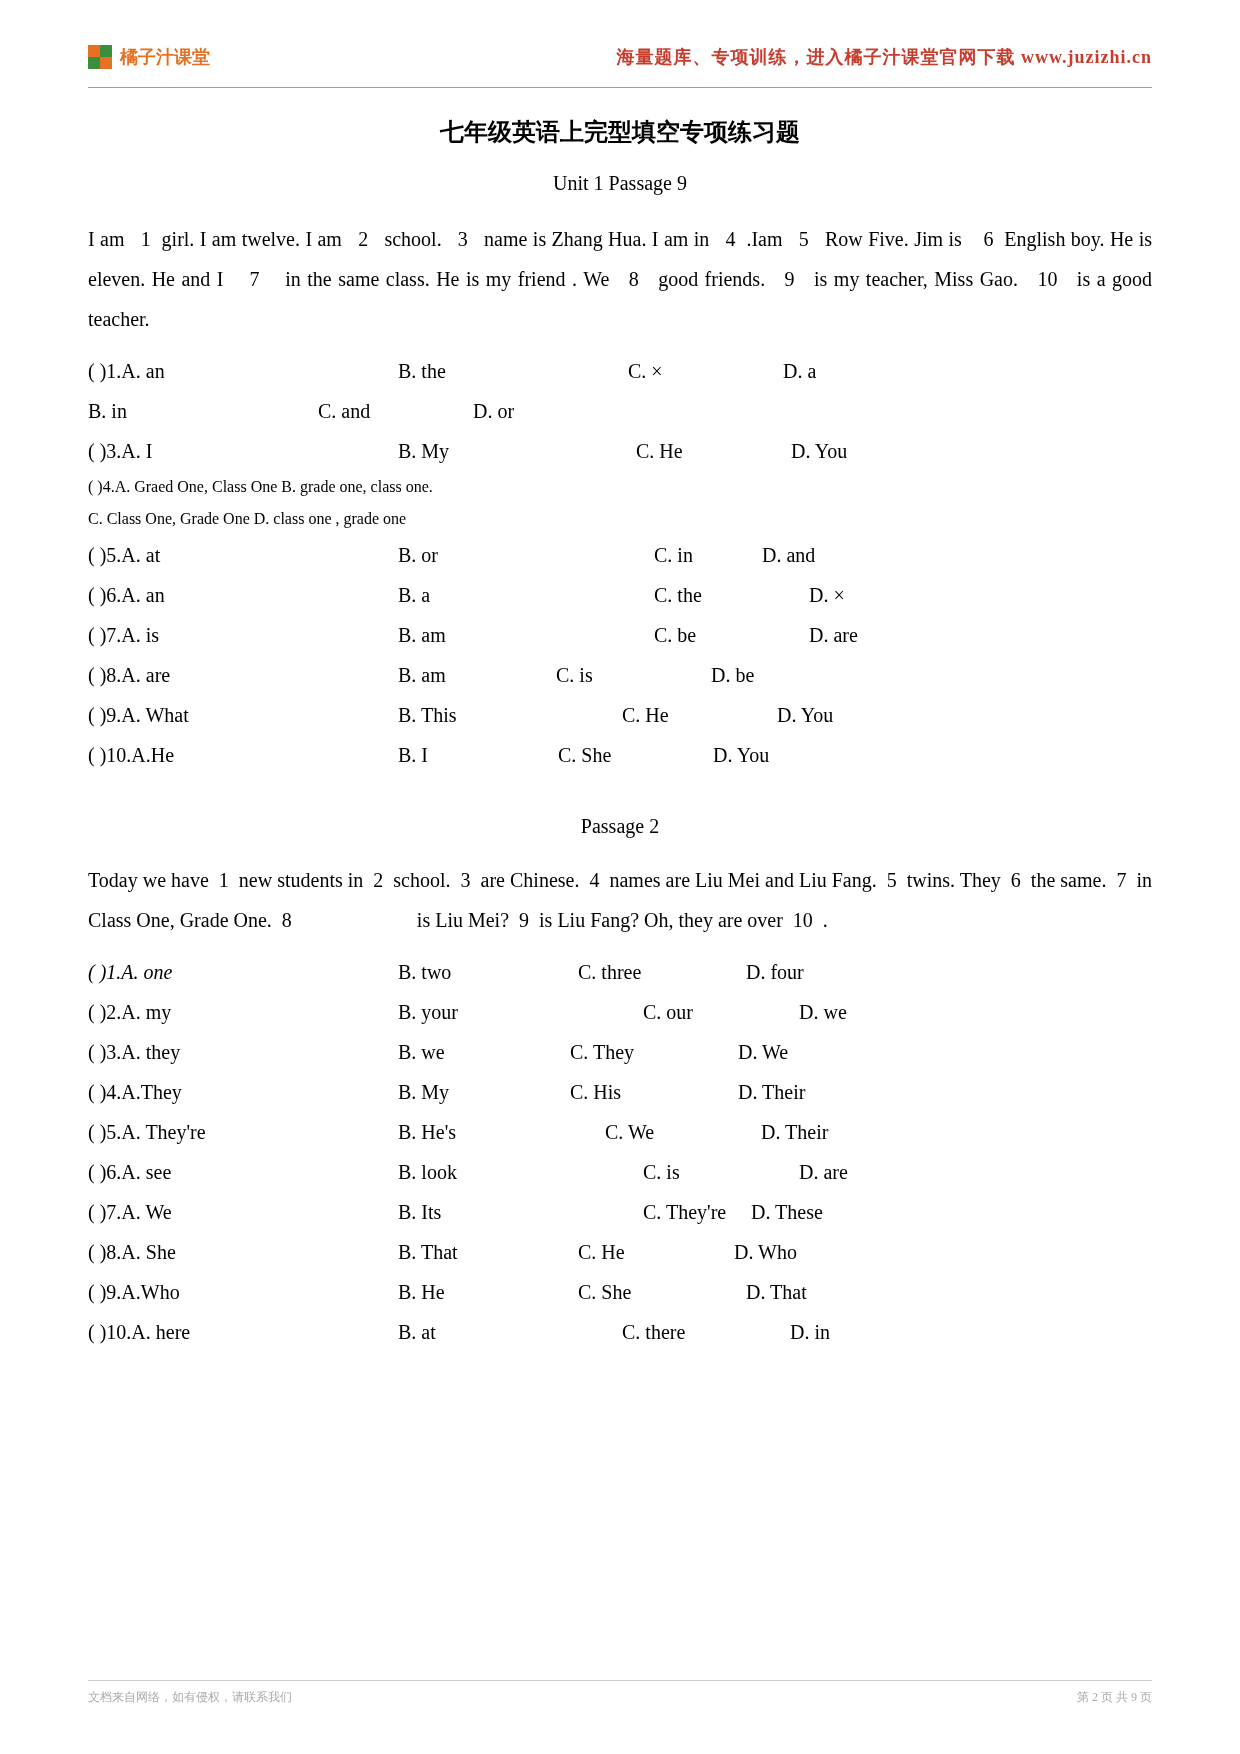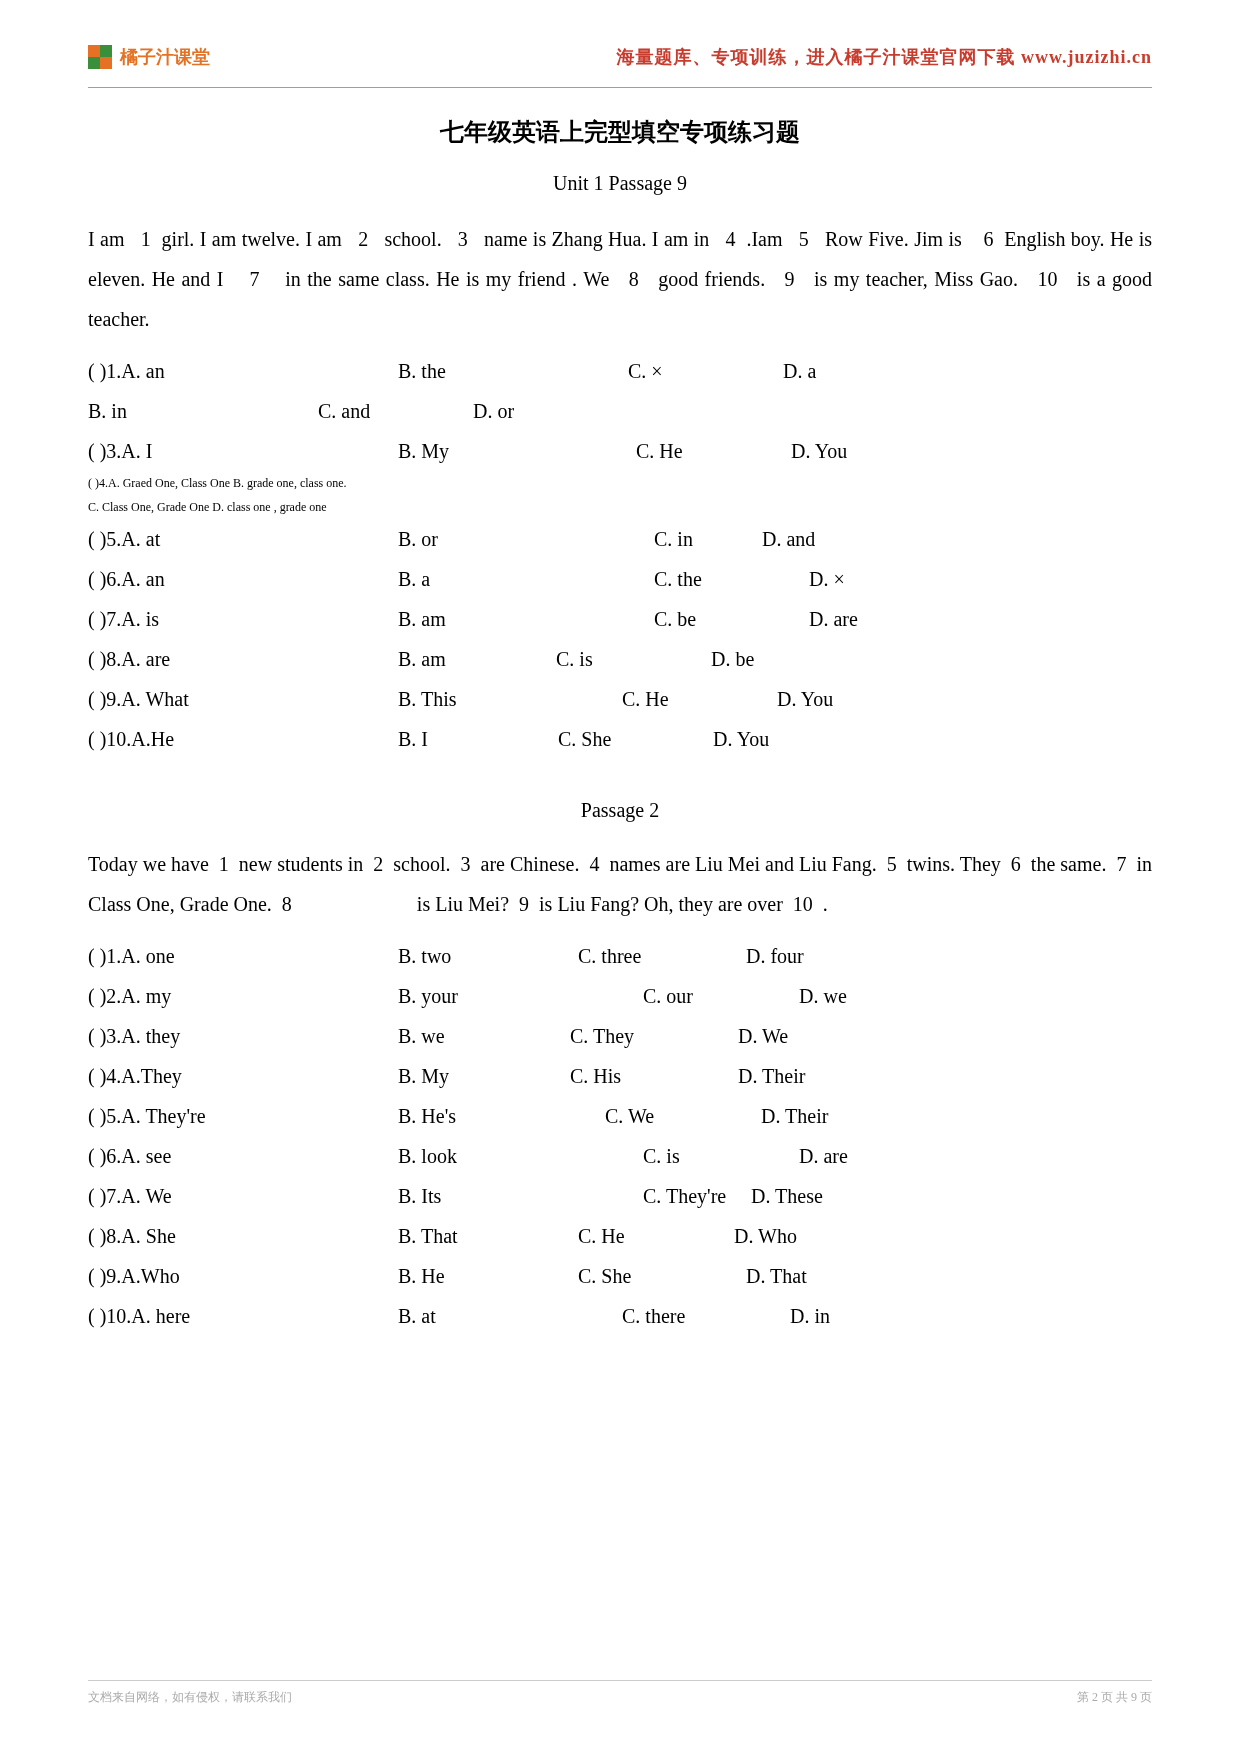--- a/index.html
+++ b/index.html
@@ -67,21 +67,21 @@
     .questions {
       font-size: 20px;
       line-height: 2.0;
     }
     .q-row {
       display: flex;
       align-items: baseline;
       white-space: nowrap;
     }
     .q-full-line {
-      font-size: 12px;
+      font-size: 16px;
       line-height: 2.0;
     }
     .footer {
       position: absolute;
       bottom: 48px;
       left: 88px;
       right: 88px;
       display: flex;
       justify-content: space-between;
       font-size: 12px;
@@ -173,21 +173,21 @@
       <span style="display: inline-block; width: 155px;">D. You</span>
     </div>
   </div>
 
 <div class="passage-title-2">Passage  2</div>
 
 <div class="passage" style="white-space:pre-wrap">Today we have  1  new students in  2  school.  3  are Chinese.  4  names are Liu Mei and Liu Fang.  5  twins. They  6  the same.  7  in Class One, Grade One.  8                         is Liu Mei?  9  is Liu Fang? Oh, they are over  10  .</div>
 
 <div class="questions" id="p2q">
     <div class="q-row">
-      <span style="display: inline-block; width: 310px;">(     )1.A. one</span>
+      <span style="display: inline-block; width: 310px; font-style: italic;">(     )1.A. one</span>
       <span style="display: inline-block; width: 180px;">B. two</span>
       <span style="display: inline-block; width: 168px;">C. three</span>
       <span style="display: inline-block; width: 145px;">D. four</span>
     </div>
     <div class="q-row">
       <span style="display: inline-block; width: 310px;">(     )2.A. my</span>
       <span style="display: inline-block; width: 245px;">B. your</span>
       <span style="display: inline-block; width: 156px;">C. our</span>
       <span style="display: inline-block; width: 156px;">D. we</span>
     </div>

